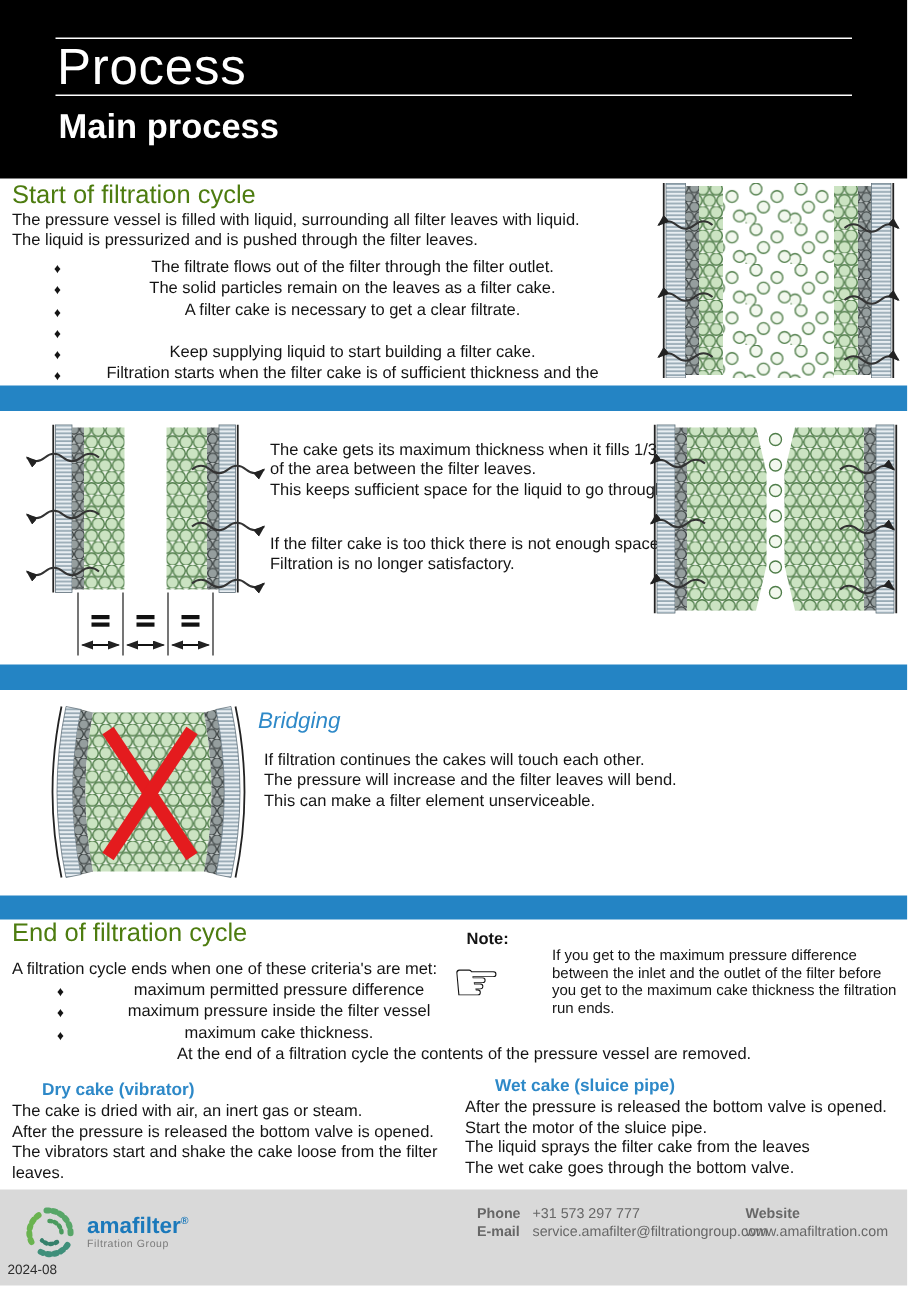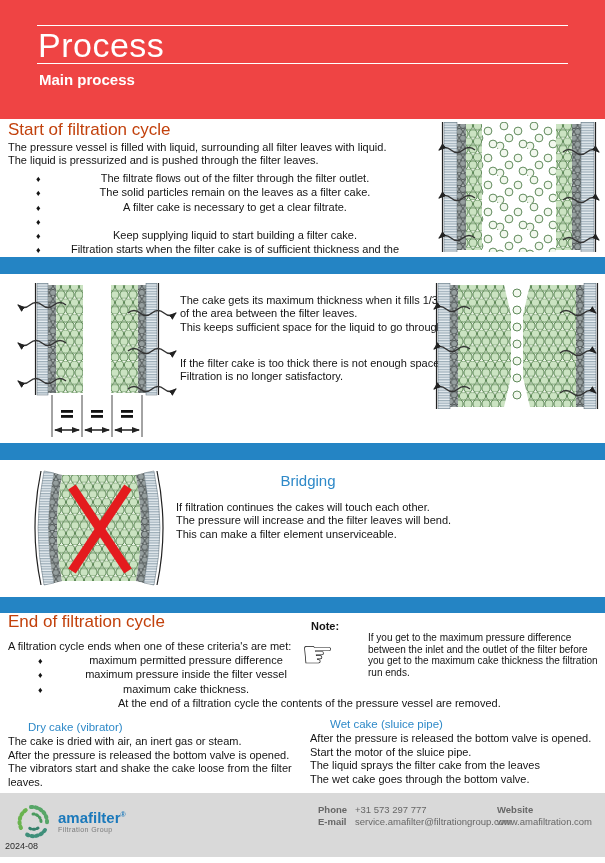--- a/index.html
+++ b/index.html
@@ -1,43 +1,43 @@
 <!DOCTYPE html>
 <html><head>
 <meta charset="utf-8">
 <style>
   html,body{margin:0;padding:0;background:#fff;}
   .page{position:relative;width:605px;height:863px;background:#ffffff;overflow:hidden;
         font-family:"Liberation Sans",sans-serif;color:#141414;}
   .abs{position:absolute;}
 
   
-  .header{position:absolute;left:0;top:0;width:605px;height:119px;background:#ef4444;}
+  .header{position:absolute;left:0;top:0;width:605px;height:119px;background:#000000;}
   .hline{position:absolute;left:37px;width:531px;height:1px;background:#ffffff;}
   .title{position:absolute;left:38px;top:26px;font-size:34px;color:#ffffff;letter-spacing:0.5px;}
-  .subtitle{position:absolute;left:39px;top:71px;font-size:15px;font-weight:bold;color:#ffffff;}
+  .subtitle{position:absolute;left:39px;top:71px;font-size:23px;font-weight:bold;color:#ffffff;}
 
   .divider{position:absolute;left:0;width:605px;background:#2484c4;}
 
-  .sec-heading{position:absolute;font-size:17px;color:#c2410c;}
+  .sec-heading{position:absolute;font-size:17px;color:#4d7c0f;}
   .body-line{font-size:11px;line-height:13.4px;white-space:nowrap;}
   .wrapcol{font-size:11px;line-height:13.4px;}
 
   .brow{display:flex;font-size:11px;line-height:13.3px;}
   .bgl{width:26px;flex:0 0 26px;font-size:9px;padding-top:1px;}
   .btx{flex:1;text-align:center;}
 
-  .s3-heading{position:absolute;left:172px;top:472px;width:272px;text-align:center;
-              font-size:15px;color:#2e89c8;}
+  .s3-heading{position:absolute;left:172px;top:472px;width:272px;text-align:left;
+              font-size:15px;color:#2e89c8;font-style:italic;}
 
   .note-label{position:absolute;left:311px;top:620px;font-size:11px;font-weight:bold;}
   .hand{position:absolute;left:301px;top:636px;font-size:37px;color:#111;line-height:1;}
   .note-text{position:absolute;left:368px;top:632px;width:234px;font-size:10px;line-height:11.6px;}
 
-  .col-heading{font-size:11.5px;font-weight:normal;color:#2e89c8;margin-bottom:1px;padding-left:20px;}
+  .col-heading{font-size:11.5px;font-weight:bold;color:#2e89c8;margin-bottom:1px;padding-left:20px;}
 
   
   .footer{position:absolute;left:0;top:793px;width:605px;height:64px;background:#d9d9d9;}
   .f-txt{font-size:9.5px;color:#676767;line-height:12px;}
   .f-bold{font-weight:bold;}
   .logo-name{font-size:15px;font-weight:bold;color:#1b79bb;line-height:15px;}
   .logo-reg{font-size:7px;vertical-align:super;}
   .logo-sub{font-size:7px;color:#7a7a7a;letter-spacing:0.4px;margin-top:1px;}
   .contact-row{display:flex;}
   .contact-row .lab{width:37px;flex:0 0 37px;}

